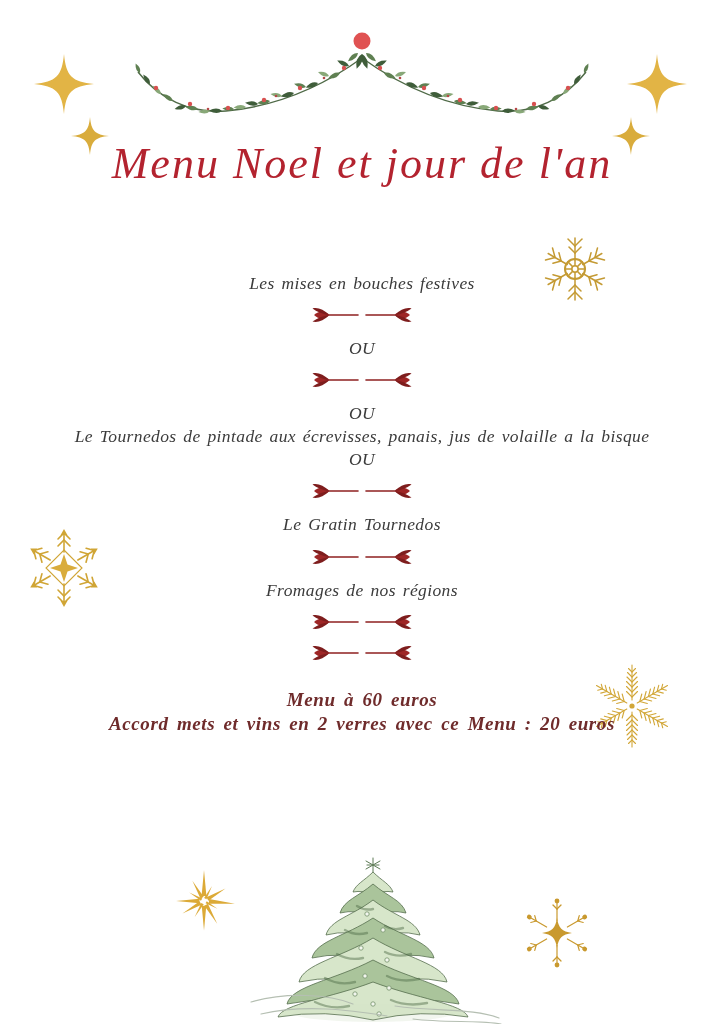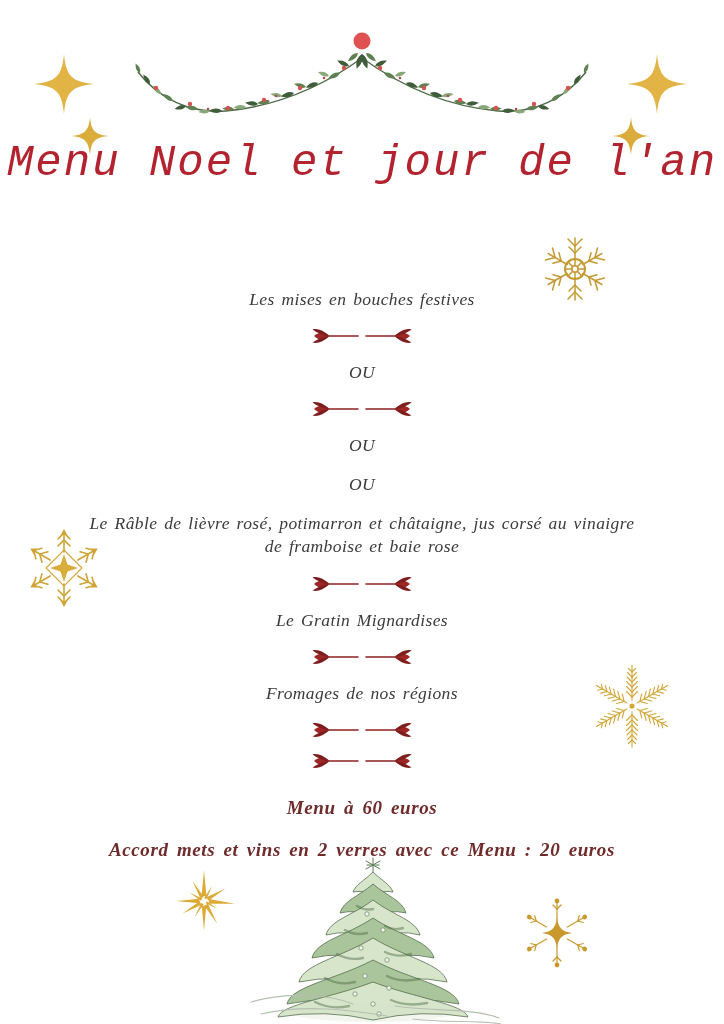--- a/index.html
+++ b/index.html
@@ -10,41 +10,41 @@
     overflow:hidden;
     font-family:"Liberation Serif", serif;
   }
   .deco{position:absolute;pointer-events:none;}
 
   
   .title{
     position:absolute;
     top:138px;left:0;width:100%;
     text-align:center;
-    font-family:Liberation Mono, monospace;
+    font-family:Liberation Serif, serif;
     font-style:italic;
     font-weight:400;
     font-size:44px;
     letter-spacing:2px;
     color:var(--title-red,#b3232f);
     margin:0;
   }
 
   
   .menu-wrap{
     position:absolute;
     top:272px;
     left:50%;
     transform:translateX(-50%);
     width:586px;
     text-align:center;
   }
   .menu-section{margin:0;}
   .dish-line,.ou-line{
-    margin:16px;
+    margin:0;
     font-style:italic;
     font-size:17.5px;
     line-height:1.32;
     letter-spacing:0.4px;
     word-spacing:2px;
     color:var(--text-dark,#3b3b3b);
   }
   .divider-row{
     display:flex;
     justify-content:center;
@@ -55,21 +55,21 @@
   .footer{margin-top:27px;}
   .price-line,.pairing-line{
     margin:0;
     font-style:italic;
     font-weight:bold;
     font-size:19px;
     letter-spacing:0.6px;
     word-spacing:3px;
     color:var(--price-maroon,#6f2b2b);
   }
-  .pairing-line{margin-top:20px;}
+  .pairing-line{margin-top:2px;}
 </style>
 </head>
 <body style="--title-red: #b3232f; --divider-red: #8e2020; --text-dark: #3b3b3b; --price-maroon: #6f2b2b; --gold: #d9a832; --leaf-dark: #3f5d3a; --berry-red: #d85050; --tree-green: #5b7f56;">
 
 <div class="deco" style="left:128px;top:26px;">
 <svg width="468" height="118" viewBox="0 0 468 118" xmlns="http://www.w3.org/2000/svg">
   <defs>
         <path id="lf" d="M0,0 Q5,-4.5 13,0 Q5,4.5 0,0 Z"></path>
       </defs>
   <circle cx="234" cy="15" r="8.5" fill="#e05252"></circle>
@@ -335,43 +335,43 @@
           <path d="M4,9 C9,4.2 14.5,4.2 19.5,9 C14.5,13.8 9,13.8 4,9 Z" fill="#9e2626"></path>
           <path d="M19.5,9 C13.5,3.4 8,1.2 2.5,2.4 C7.5,6 12.5,8 19.5,9 Z" fill="#7e1d1d"></path>
           <path d="M19.5,9 C13.5,14.6 8,16.8 2.5,15.6 C7.5,12 12.5,10 19.5,9 Z" fill="#7e1d1d"></path>
           <line x1="19.5" y1="9" x2="48" y2="9" stroke="#8e2020" stroke-width="1.6" stroke-linecap="round"></line>
         </g>
       </g>
     </svg>
   </div>
 <div class="menu-section">
         <p class="ou-line">OU</p>
+        <p class="dish-line">Le Tournedos de pintade aux écrevisses, panais, jus de volaille a la bisque</p>
         <p class="ou-line">OU</p>
-        <p class="dish-line">Le Râble de lièvre rosé, potimarron et châtaigne, jus corsé au vinaigre de framboise et baie rose</p>
       </div>
   <div class="divider-row">
     <svg width="104" height="18" viewBox="0 0 104 18">
       <g>
         <g class="divhalf">
           <path d="M4,9 C9,4.2 14.5,4.2 19.5,9 C14.5,13.8 9,13.8 4,9 Z" fill="#9e2626"></path>
           <path d="M19.5,9 C13.5,3.4 8,1.2 2.5,2.4 C7.5,6 12.5,8 19.5,9 Z" fill="#7e1d1d"></path>
           <path d="M19.5,9 C13.5,14.6 8,16.8 2.5,15.6 C7.5,12 12.5,10 19.5,9 Z" fill="#7e1d1d"></path>
           <line x1="19.5" y1="9" x2="48" y2="9" stroke="#8e2020" stroke-width="1.6" stroke-linecap="round"></line>
         </g>
         <g transform="translate(104 0) scale(-1 1)">
           <path d="M4,9 C9,4.2 14.5,4.2 19.5,9 C14.5,13.8 9,13.8 4,9 Z" fill="#9e2626"></path>
           <path d="M19.5,9 C13.5,3.4 8,1.2 2.5,2.4 C7.5,6 12.5,8 19.5,9 Z" fill="#7e1d1d"></path>
           <path d="M19.5,9 C13.5,14.6 8,16.8 2.5,15.6 C7.5,12 12.5,10 19.5,9 Z" fill="#7e1d1d"></path>
           <line x1="19.5" y1="9" x2="48" y2="9" stroke="#8e2020" stroke-width="1.6" stroke-linecap="round"></line>
         </g>
       </g>
     </svg>
   </div>
 <div class="menu-section">
-        <p class="dish-line">Le Gratin Mignardises</p>
+        <p class="dish-line">Le Gratin Tournedos</p>
       </div>
   <div class="divider-row">
     <svg width="104" height="18" viewBox="0 0 104 18">
       <g>
         <g class="divhalf">
           <path d="M4,9 C9,4.2 14.5,4.2 19.5,9 C14.5,13.8 9,13.8 4,9 Z" fill="#9e2626"></path>
           <path d="M19.5,9 C13.5,3.4 8,1.2 2.5,2.4 C7.5,6 12.5,8 19.5,9 Z" fill="#7e1d1d"></path>
           <path d="M19.5,9 C13.5,14.6 8,16.8 2.5,15.6 C7.5,12 12.5,10 19.5,9 Z" fill="#7e1d1d"></path>
           <line x1="19.5" y1="9" x2="48" y2="9" stroke="#8e2020" stroke-width="1.6" stroke-linecap="round"></line>
         </g>

